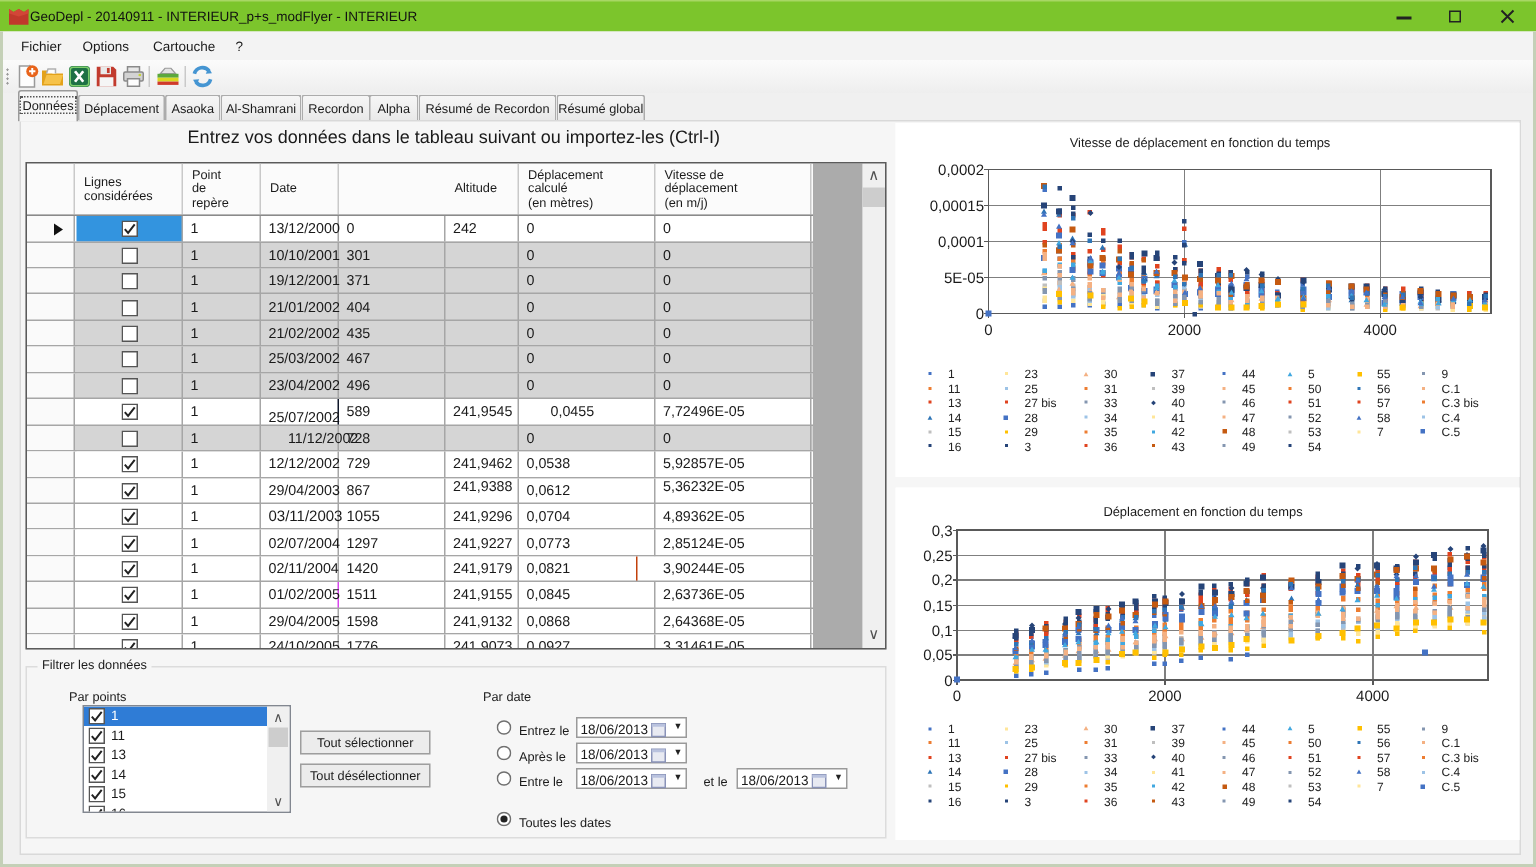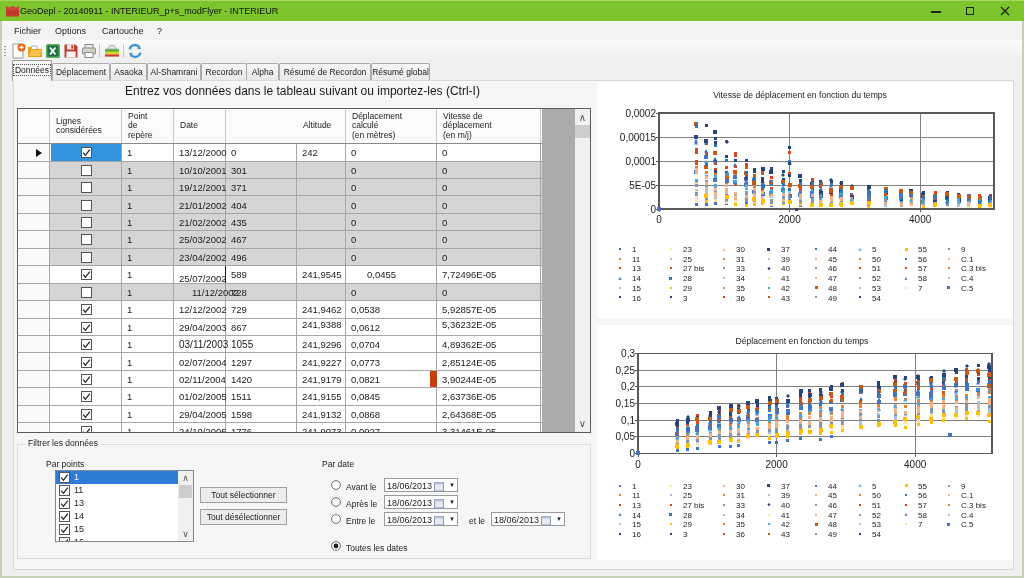--- a/index.html
+++ b/index.html
@@ -472,21 +472,21 @@
       </div>
       <div style="position:absolute;left:157px;top:261.8px;width:51px;height:17.4px;border-right:1px solid #a6a6a6;font-size:9.5px;color:#1a1a1a;display:flex;align-items:center">
         <span style="padding-left:4px">02/11/2004</span>
       </div>
       <div style="position:absolute;left:209px;top:261.8px;width:70px;height:17.4px;border-right:1px solid #a6a6a6;font-size:9.5px;color:#1a1a1a;display:flex;align-items:center">
         <span style="padding-left:4px">1420</span>
       </div>
       <div style="position:absolute;left:280px;top:261.8px;width:48px;height:17.4px;border-right:1px solid #a6a6a6;font-size:9.5px;color:#1a1a1a;display:flex;align-items:center">
         <span style="padding-left:4px">241,9179</span>
       </div>
-      <div style="position:absolute;left:329px;top:261.8px;width:90px;height:17.4px;border-right:7px solid #c2410c;font-size:9.5px;color:#1a1a1a;display:flex;align-items:center">
+      <div style="position:absolute;left:329px;top:261.8px;width:78px;height:17.4px;border-right:1px solid #c2410c;font-size:9.5px;color:#1a1a1a;display:flex;align-items:center">
         <span style="padding-left:4px">0,0821</span>
       </div>
       <div style="position:absolute;left:420px;top:261.8px;width:103px;height:17.4px;border-right:1px solid #a6a6a6;font-size:9.5px;color:#1a1a1a;display:flex;align-items:center">
         <span style="padding-left:4px">3,90244E-05</span>
       </div>
       <div style="position:absolute;left:0;top:278.3px;width:524px;height:1px;background:#a6a6a6"></div>
       <div style="position:absolute;left:0;top:279.3px;width:524px;height:17.4px;background:#ffffff"></div>
       <div style="position:absolute;left:0;top:279.3px;width:32px;height:17.4px;background:#fafafa;border-right:1px solid #a6a6a6"></div>
       <div style="position:absolute;left:33px;top:279.3px;width:71px;height:17.4px;background:#ffffff;border-right:1px solid #a6a6a6;display:flex;align-items:center;justify-content:center">
         <svg width="11" height="11" viewBox="0 0 11 11" style="display:block">
@@ -625,21 +625,21 @@
         <div style="margin:0 1px;height:13px;background:#cdcdcd"></div>
         <div style="position:absolute;bottom:0;width:100%;height:14px;text-align:center;font-size:9px;line-height:14px;color:#505050">∨</div>
       </div>
     </div>
   <div class="abs" style="left:200px;top:487px;width:87px;height:16px;background:#ececec;border:1px solid #9e9e9e;font-size:8.5px;text-align:center;line-height:14px;color:#1a1a1a">Tout sélectionner</div>
   <div class="abs" style="left:200px;top:509px;width:87px;height:16px;background:#ececec;border:1px solid #9e9e9e;font-size:8.5px;text-align:center;line-height:14px;color:#1a1a1a">Tout désélectionner</div>
   <div class="abs" style="left:322px;top:459px;font-size:8.5px;color:#1a1a1a">Par date</div>
   <svg width="10" height="10" viewBox="0 0 10 10" style="position:absolute;left:331px;top:480px">
       <circle cx="5" cy="5" r="4.4" fill="#fff" stroke="#707070"></circle>
     </svg>
-    <span class="abs" style="left:346px;top:482px;font-size:8.5px;color:#1a1a1a">Avant le</span>
+    <span class="abs" style="left:346px;top:482px;font-size:8.5px;color:#1a1a1a">Entrez le</span>
   <div style="position:absolute;left:384px;top:478px;width:74px;height:14px;background:#fff;border:1px solid #9a9a9a;font-size:9px;color:#1a1a1a">
       <span style="position:absolute;left:2px;top:1.5px">18/06/2013</span>
       <svg width="11" height="11" viewBox="0 0 11 11" style="position:absolute;right:12px;top:1.5px">
         <rect x="0.5" y="1.5" width="9" height="8.5" fill="#e8eaf2" stroke="#8a93b8"></rect>
         <rect x="0.5" y="1.5" width="9" height="2" fill="#b9c2de"></rect>
       </svg>
       <span style="position:absolute;right:2px;top:3px;font-size:6px;color:#222">▼</span>
     </div>
   <svg width="10" height="10" viewBox="0 0 10 10" style="position:absolute;left:331px;top:497px">
       <circle cx="5" cy="5" r="4.4" fill="#fff" stroke="#707070"></circle>

